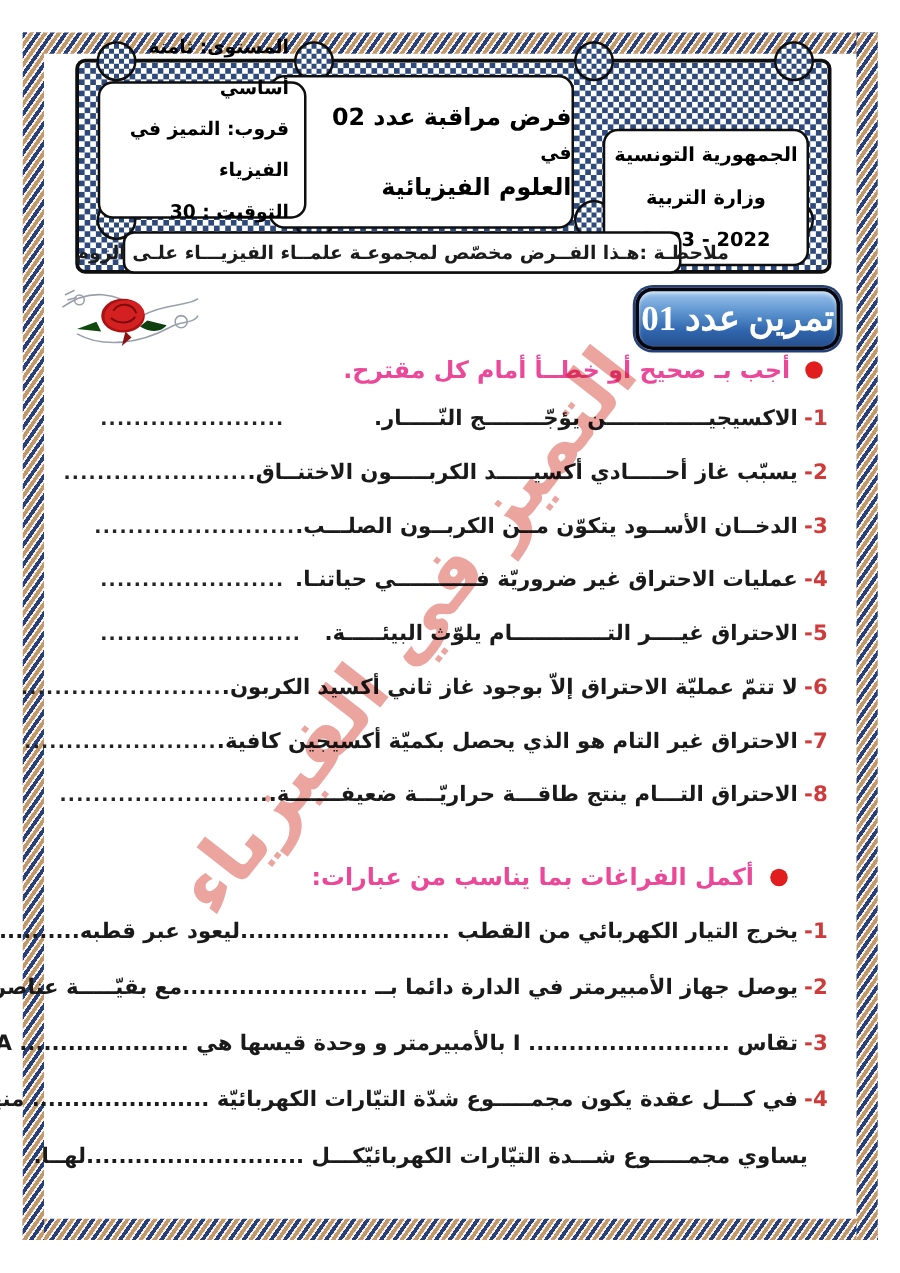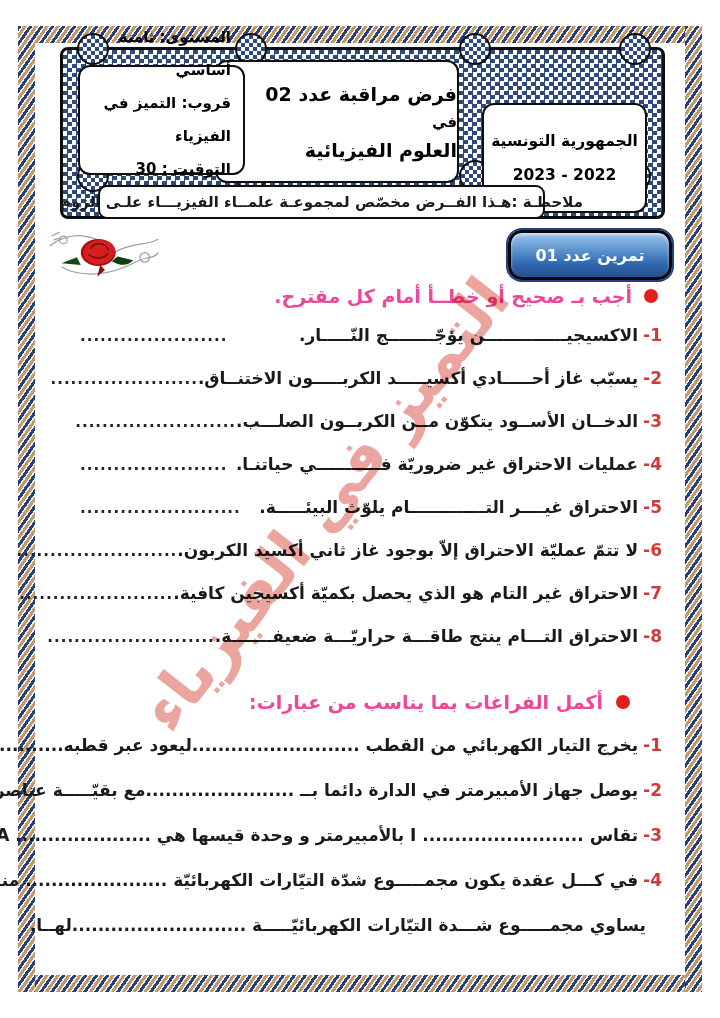--- a/index.html
+++ b/index.html
@@ -67,22 +67,23 @@
   .rose { position:absolute; left:42px; top:226px; width:126px; height:54px; z-index:2; }
 
   
   .badge {
     position:absolute; right:48px; top:230px; width:164px; height:50px;
     border-radius:14px;
     background:linear-gradient(180deg,#9cc3ec 0%, #5d94cf 38%, #2f66ad 72%, #274f8f 100%);
     border:3px solid #06060f;
     box-shadow:0 0 0 2px #233f77, inset 0 2px 3px rgba(255,255,255,.55);
     display:flex; align-items:center; justify-content:center;
-    color:#ffffff; font-size:16px; font-weight:bold; direction:rtl;
+    color:#ffffff; font-size:28px; font-weight:bold; direction:rtl;
     z-index:4;
+    font-family:Liberation Serif, serif;
   }
 
   
   .content {
     position:absolute; left:62px; right:58px; top:285px;
     direction:rtl; z-index:3;
   }
   .prompt {
     display:flex; align-items:center; gap:12px;
     color:#ec4899; font-size:19px; font-weight:bold;
@@ -136,20 +137,21 @@
   <div class="bump" style="left:172px; top:-17px;"></div>
   <div class="bump" style="left:396px; top:-17px;"></div>
   <div class="bump" style="left:556px; top:-17px;"></div>
   <div class="bump" style="left:14px;  top:110px;"></div>
   <div class="bump" style="left:172px; top:110px;"></div>
   <div class="bump" style="left:396px; top:110px;"></div>
   <div class="bump" style="left:556px; top:110px;"></div>
 
   <div class="hbox box-gov">
     <div class="line">الجمهورية التونسية</div>
+    <div class="line">وزارة التربية</div>
     <div class="line" dir="ltr">2023 - 2022</div>
   </div>
 
   <div class="hbox box-title">
     <div class="line">فرض مراقبة عدد 02</div>
     <div class="line small">في</div>
     <div class="line">العلوم الفيزيائية</div>
   </div>
 
   <div class="hbox box-info">
@@ -235,16 +237,16 @@
   <div class="fill-row">
     <span class="num">2-</span><span>يوصل جهاز الأمبيرمتر في الدارة دائما بــ .......................مع بقيّـــــة عناصرها.</span>
   </div>
   <div class="fill-row">
     <span class="num">3-</span><span>تقاس ......................... I بالأمبيرمتر و وحدة قيسها هي ..................... A .</span>
   </div>
   <div class="fill-row">
     <span class="num">4-</span><span>في كـــل عقدة يكون مجمـــــوع  شدّة التيّارات الكهربائيّة ...................... منها</span>
   </div>
   <div class="fill-row cont">
-    <span>يساوي مجمـــــوع شـــدة التيّارات الكهربائيّـــــة ...........................لهــا.</span>
+    <span>يساوي مجمـــــوع شـــدة التيّارات الكهربائيّكـــل ...........................لهــا.</span>
   </div>
 
 </div>
 
 </body></html>

